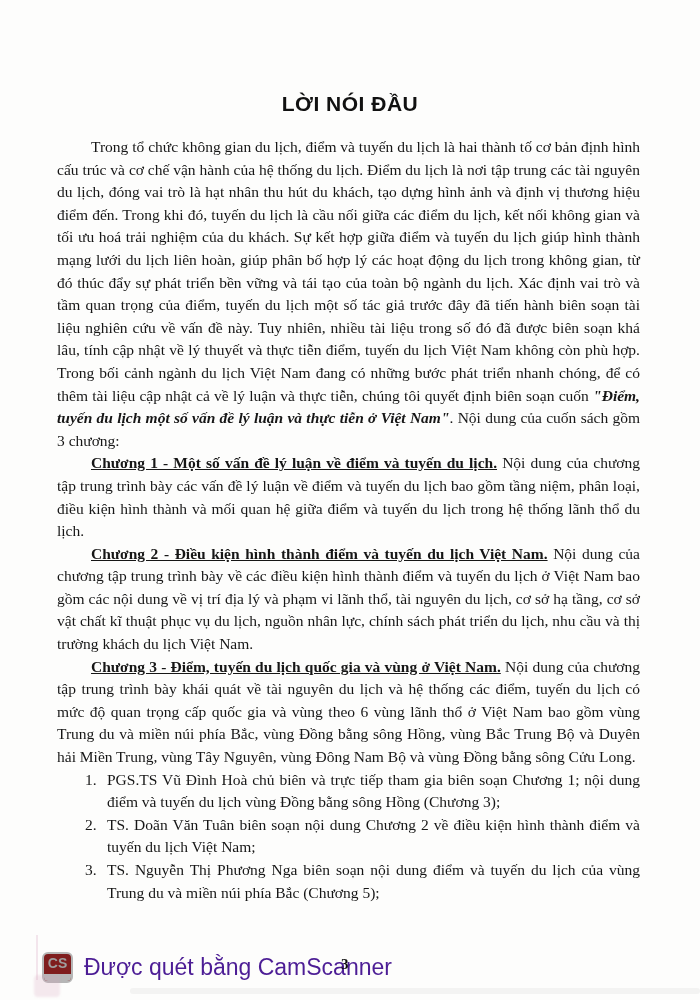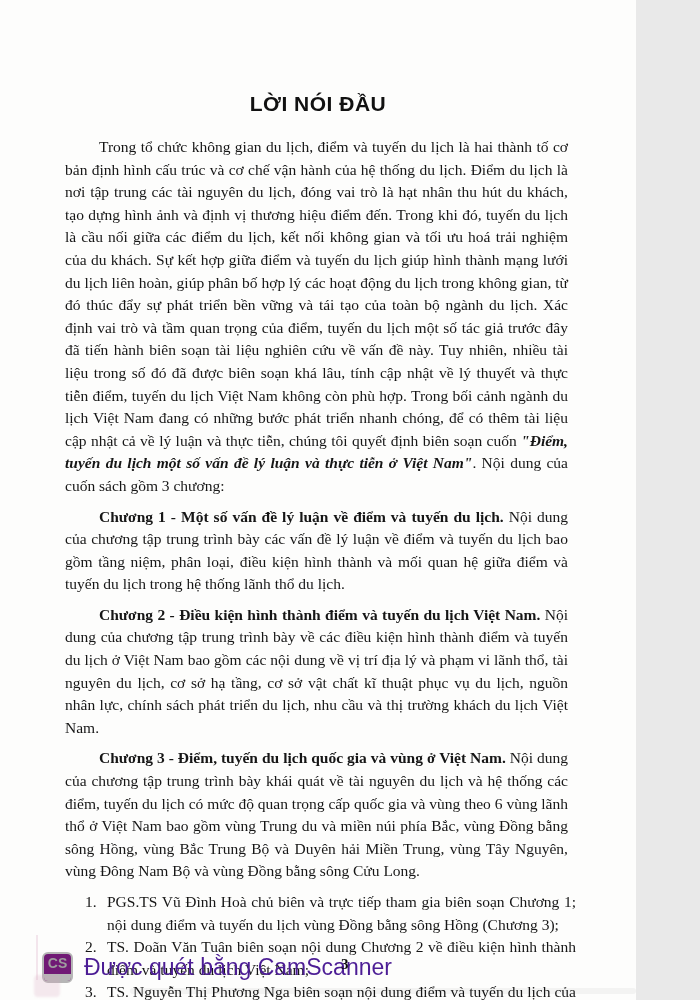--- a/index.html
+++ b/index.html
@@ -3,58 +3,58 @@
 <meta charset="utf-8">
 <style>
   html, body { margin: 0; padding: 0; }
   body {
     width: 700px; height: 1000px;
     background: #e9e9e9;
     font-family: "Liberation Serif", serif;
   }
   .page {
     position: relative;
-    width: 636px; height: 1000px;
+    width: 700px; height: 1000px;
     background: #fdfdfc;
     color: #161616;
     overflow: hidden;
   }
   .title {
     margin: 0;
     padding-top: 92px;
     text-align: center;
     font-family: "Liberation Sans", sans-serif;
     font-weight: 700;
     font-size: 21px;
     letter-spacing: 0.5px;
     color: #111;
   }
   .body-text {
     margin: 20px 60px 0 57px;
     font-size: 15.5px;
     line-height: 22.6px;
     text-align: justify;
   }
-  .para { margin: 8px; text-indent: 34px; }
-  .lead-bold { font-weight: 700; }
+  .para { margin: 0; text-indent: 34px; }
+  .lead-bold { font-weight: 700; text-decoration: underline; }
   .book-title { font-weight: 700; font-style: italic; }
   .author-list { margin: 0 0 0 28px; padding: 0; list-style: none; }
   .author-item { display: flex; margin: 0; }
   .author-number { flex: 0 0 22px; }
   .author-text { flex: 1; text-align: justify; font-family: Liberation Serif, serif; }
   
   .footer-watermark {
     position: absolute; left: 42px; bottom: 17px;
     display: flex; align-items: center; gap: 11px;
   }
   .cs-logo {
     position: relative;
     width: 31px; height: 31px;
     box-sizing: border-box;
-    background: #701a75;
+    background: #7f1d1d;
     border: 2.5px solid #b6b6b6;
     border-radius: 6px;
     overflow: hidden;
     flex: 0 0 auto;
   }
   .cs-letters {
     display: block;
     text-align: center;
     font-family: "Liberation Sans", sans-serif;
     font-weight: 700;

